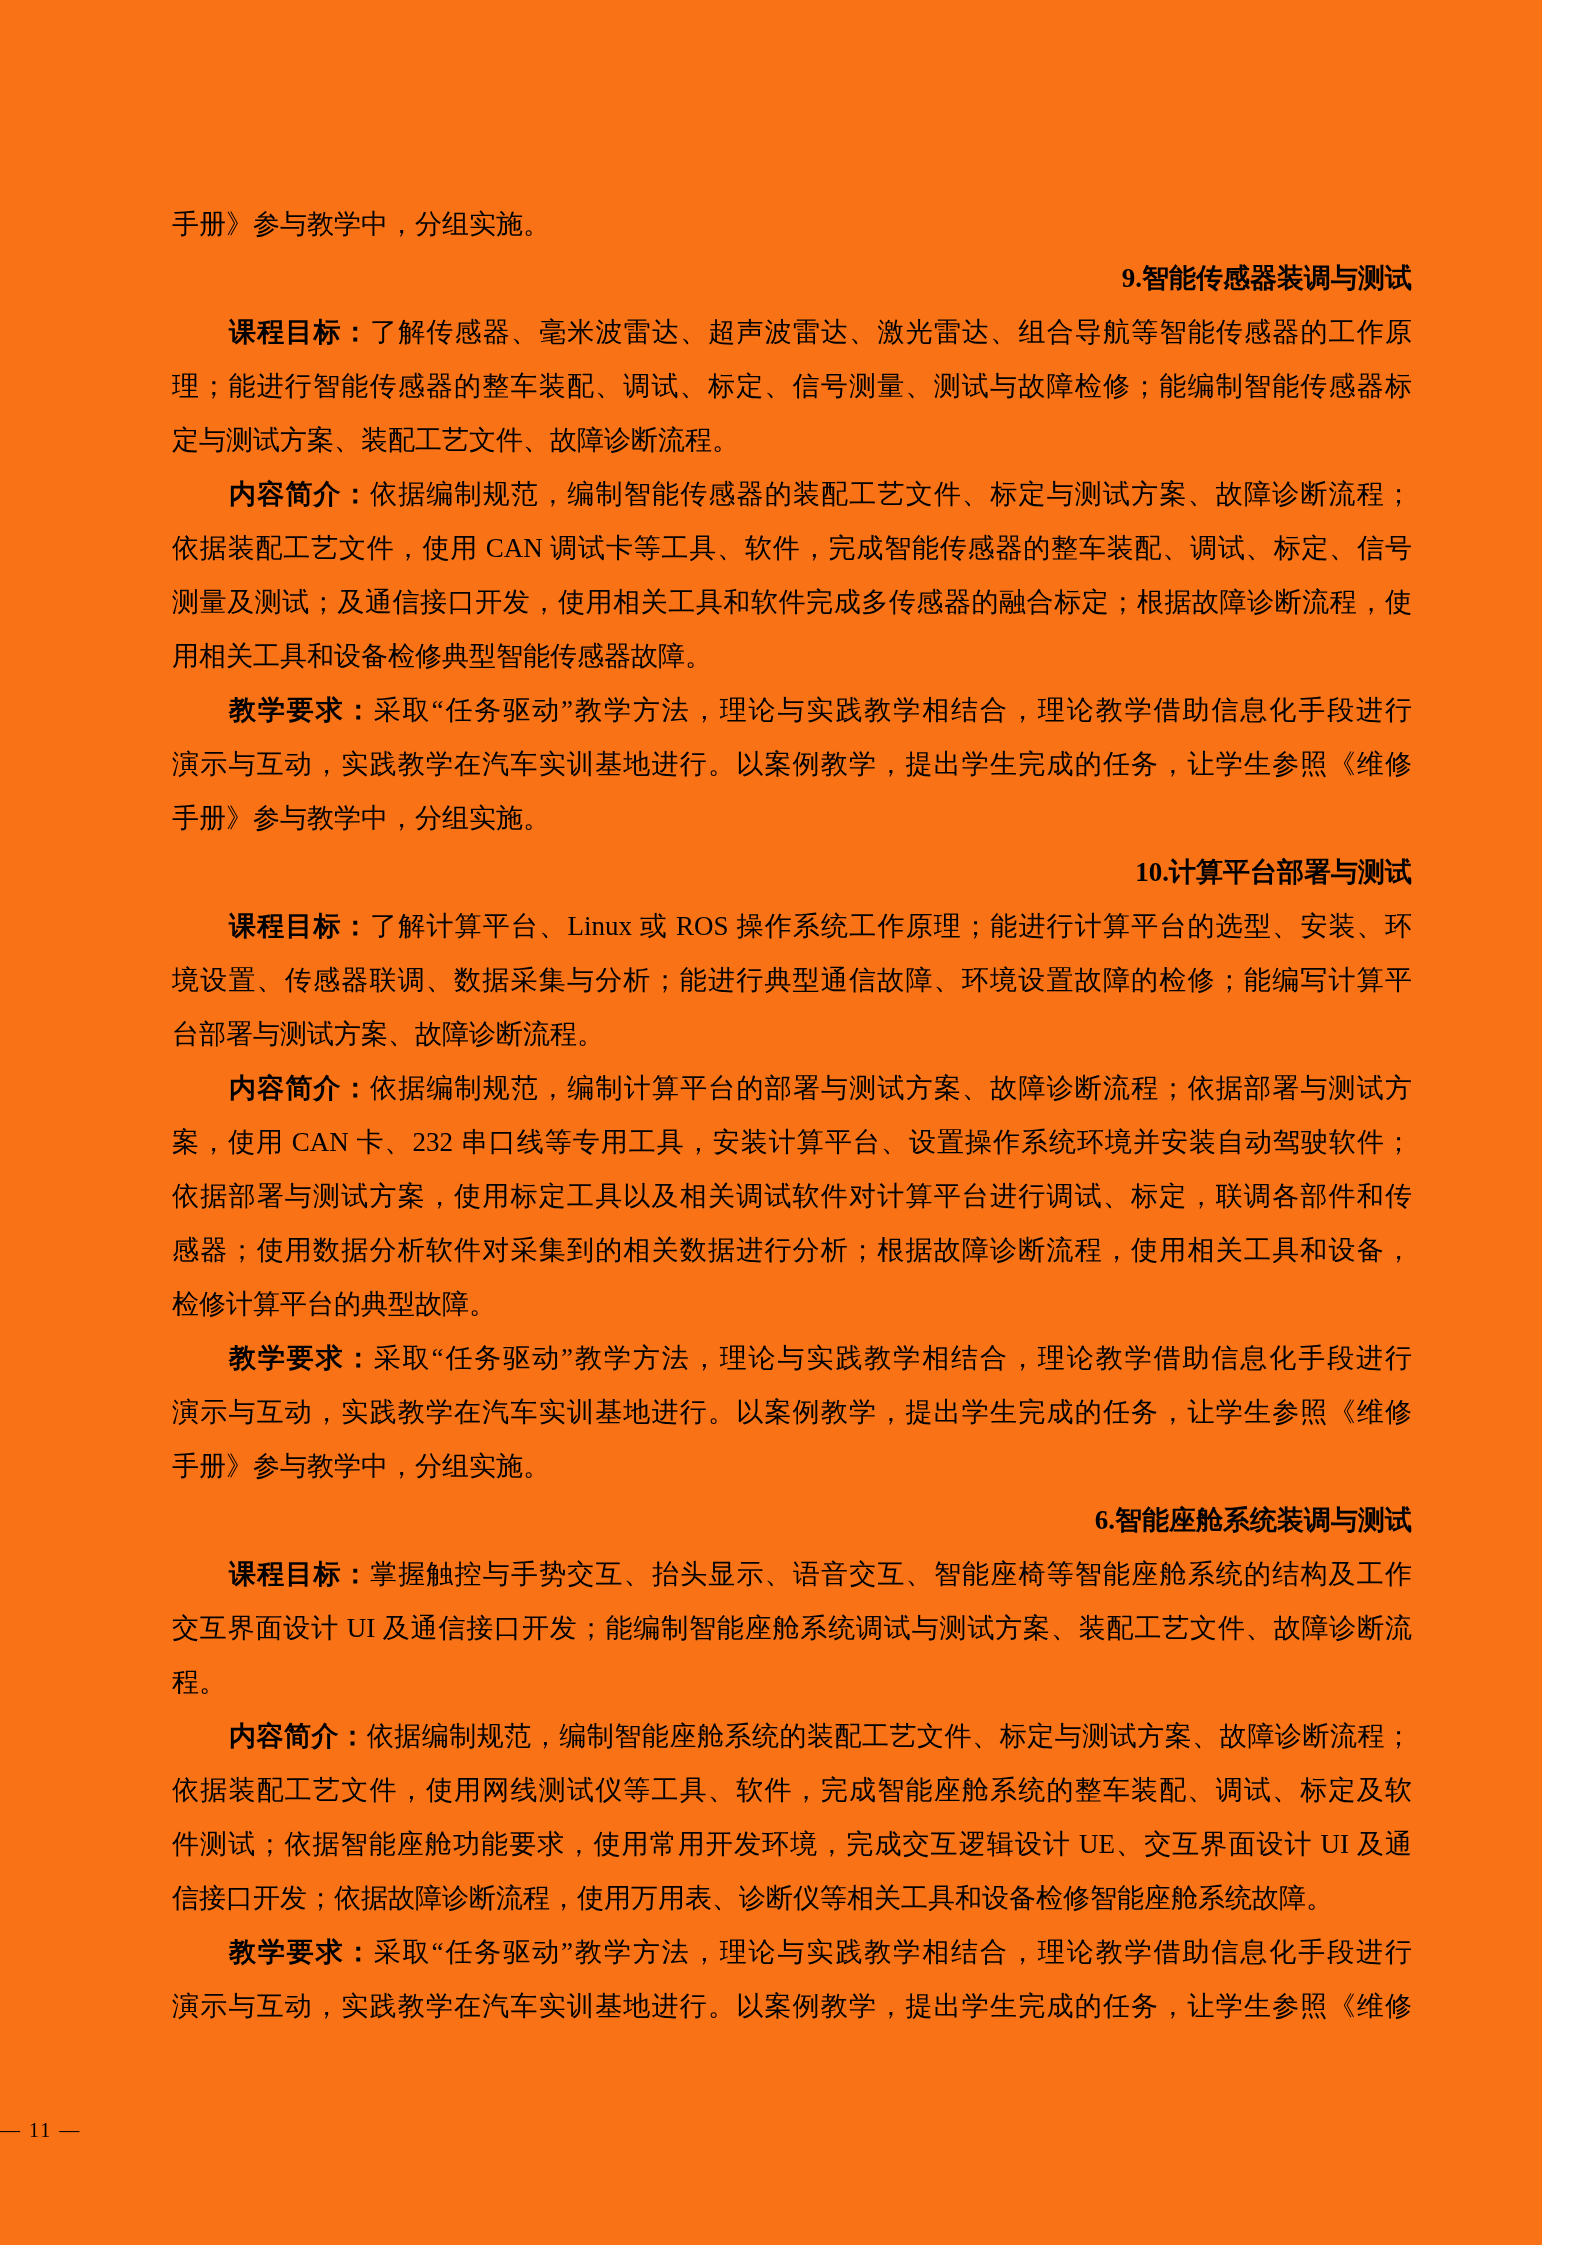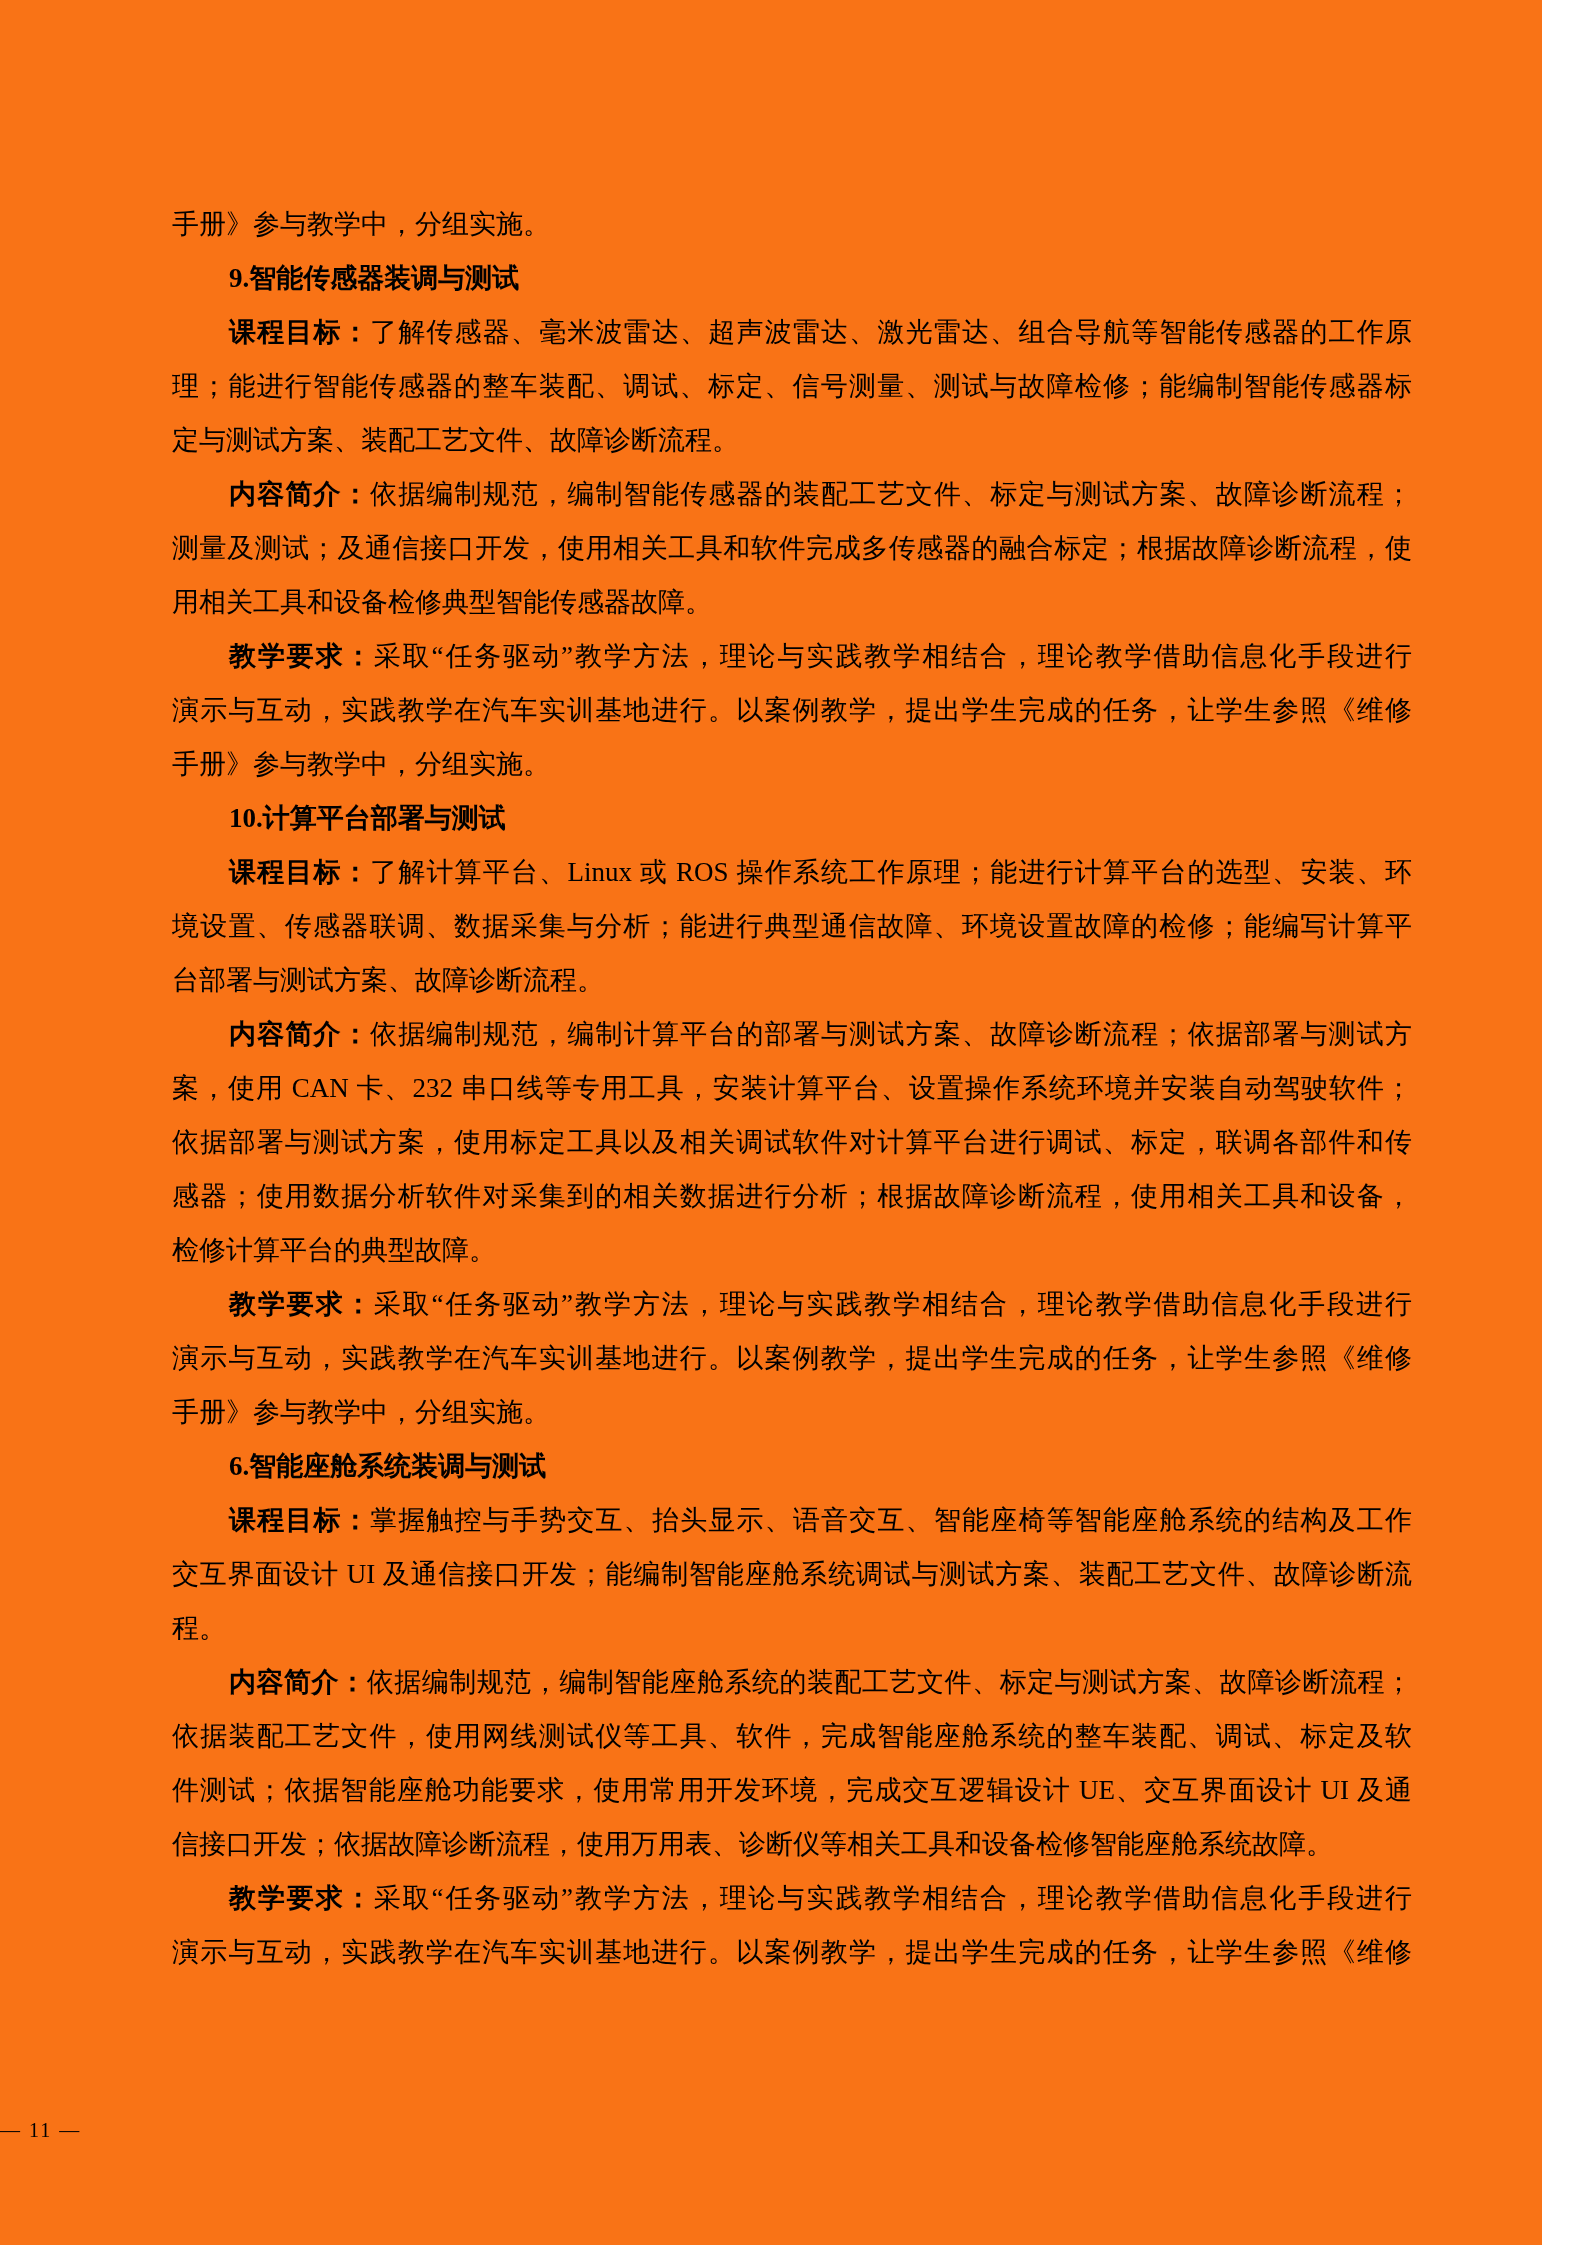--- a/index.html
+++ b/index.html
@@ -25,21 +25,21 @@
     white-space: nowrap;
     text-align: left;
   }
   
   .line.jl {
     white-space: normal;
     text-align: justify;
     text-align-last: justify;
   }
   .line.indent { padding-left: 57px; }
-  .heading-line { font-weight: bold; }
+  .heading-line { font-weight: bold; text-align: right; }
   .lead { font-weight: bold; }
   .footer {
     position: absolute;
     left: 0;
     top: 2112px;
     width: 100%;
     text-align: left;
     font-size: 20px;
     line-height: 36px;
     letter-spacing: 2px;
@@ -50,20 +50,21 @@
 <body>
 
 <div class="page">
   <div class="doc-body">
       <div class="line">手册》参与教学中，分组实施。</div>
       <div class="line heading-line indent">9.智能传感器装调与测试</div>
       <div class="line jl indent"><span class="lead">课程目标：</span>了解传感器、毫米波雷达、超声波雷达、激光雷达、组合导航等智能传感器的工作原</div>
       <div class="line jl">理；能进行智能传感器的整车装配、调试、标定、信号测量、测试与故障检修；能编制智能传感器标</div>
       <div class="line">定与测试方案、装配工艺文件、故障诊断流程。</div>
       <div class="line jl indent"><span class="lead">内容简介：</span>依据编制规范，编制智能传感器的装配工艺文件、标定与测试方案、故障诊断流程；</div>
+      <div class="line jl">依据装配工艺文件，使用 CAN 调试卡等工具、软件，完成智能传感器的整车装配、调试、标定、信号</div>
       <div class="line jl">测量及测试；及通信接口开发，使用相关工具和软件完成多传感器的融合标定；根据故障诊断流程，使</div>
       <div class="line">用相关工具和设备检修典型智能传感器故障。</div>
       <div class="line jl indent"><span class="lead">教学要求：</span>采取“任务驱动”教学方法，理论与实践教学相结合，理论教学借助信息化手段进行</div>
       <div class="line jl">演示与互动，实践教学在汽车实训基地进行。以案例教学，提出学生完成的任务，让学生参照《维修</div>
       <div class="line">手册》参与教学中，分组实施。</div>
       <div class="line heading-line indent">10.计算平台部署与测试</div>
       <div class="line jl indent"><span class="lead">课程目标：</span>了解计算平台、Linux 或 ROS 操作系统工作原理；能进行计算平台的选型、安装、环</div>
       <div class="line jl">境设置、传感器联调、数据采集与分析；能进行典型通信故障、环境设置故障的检修；能编写计算平</div>
       <div class="line">台部署与测试方案、故障诊断流程。</div>
       <div class="line jl indent"><span class="lead">内容简介：</span>依据编制规范，编制计算平台的部署与测试方案、故障诊断流程；依据部署与测试方</div>

